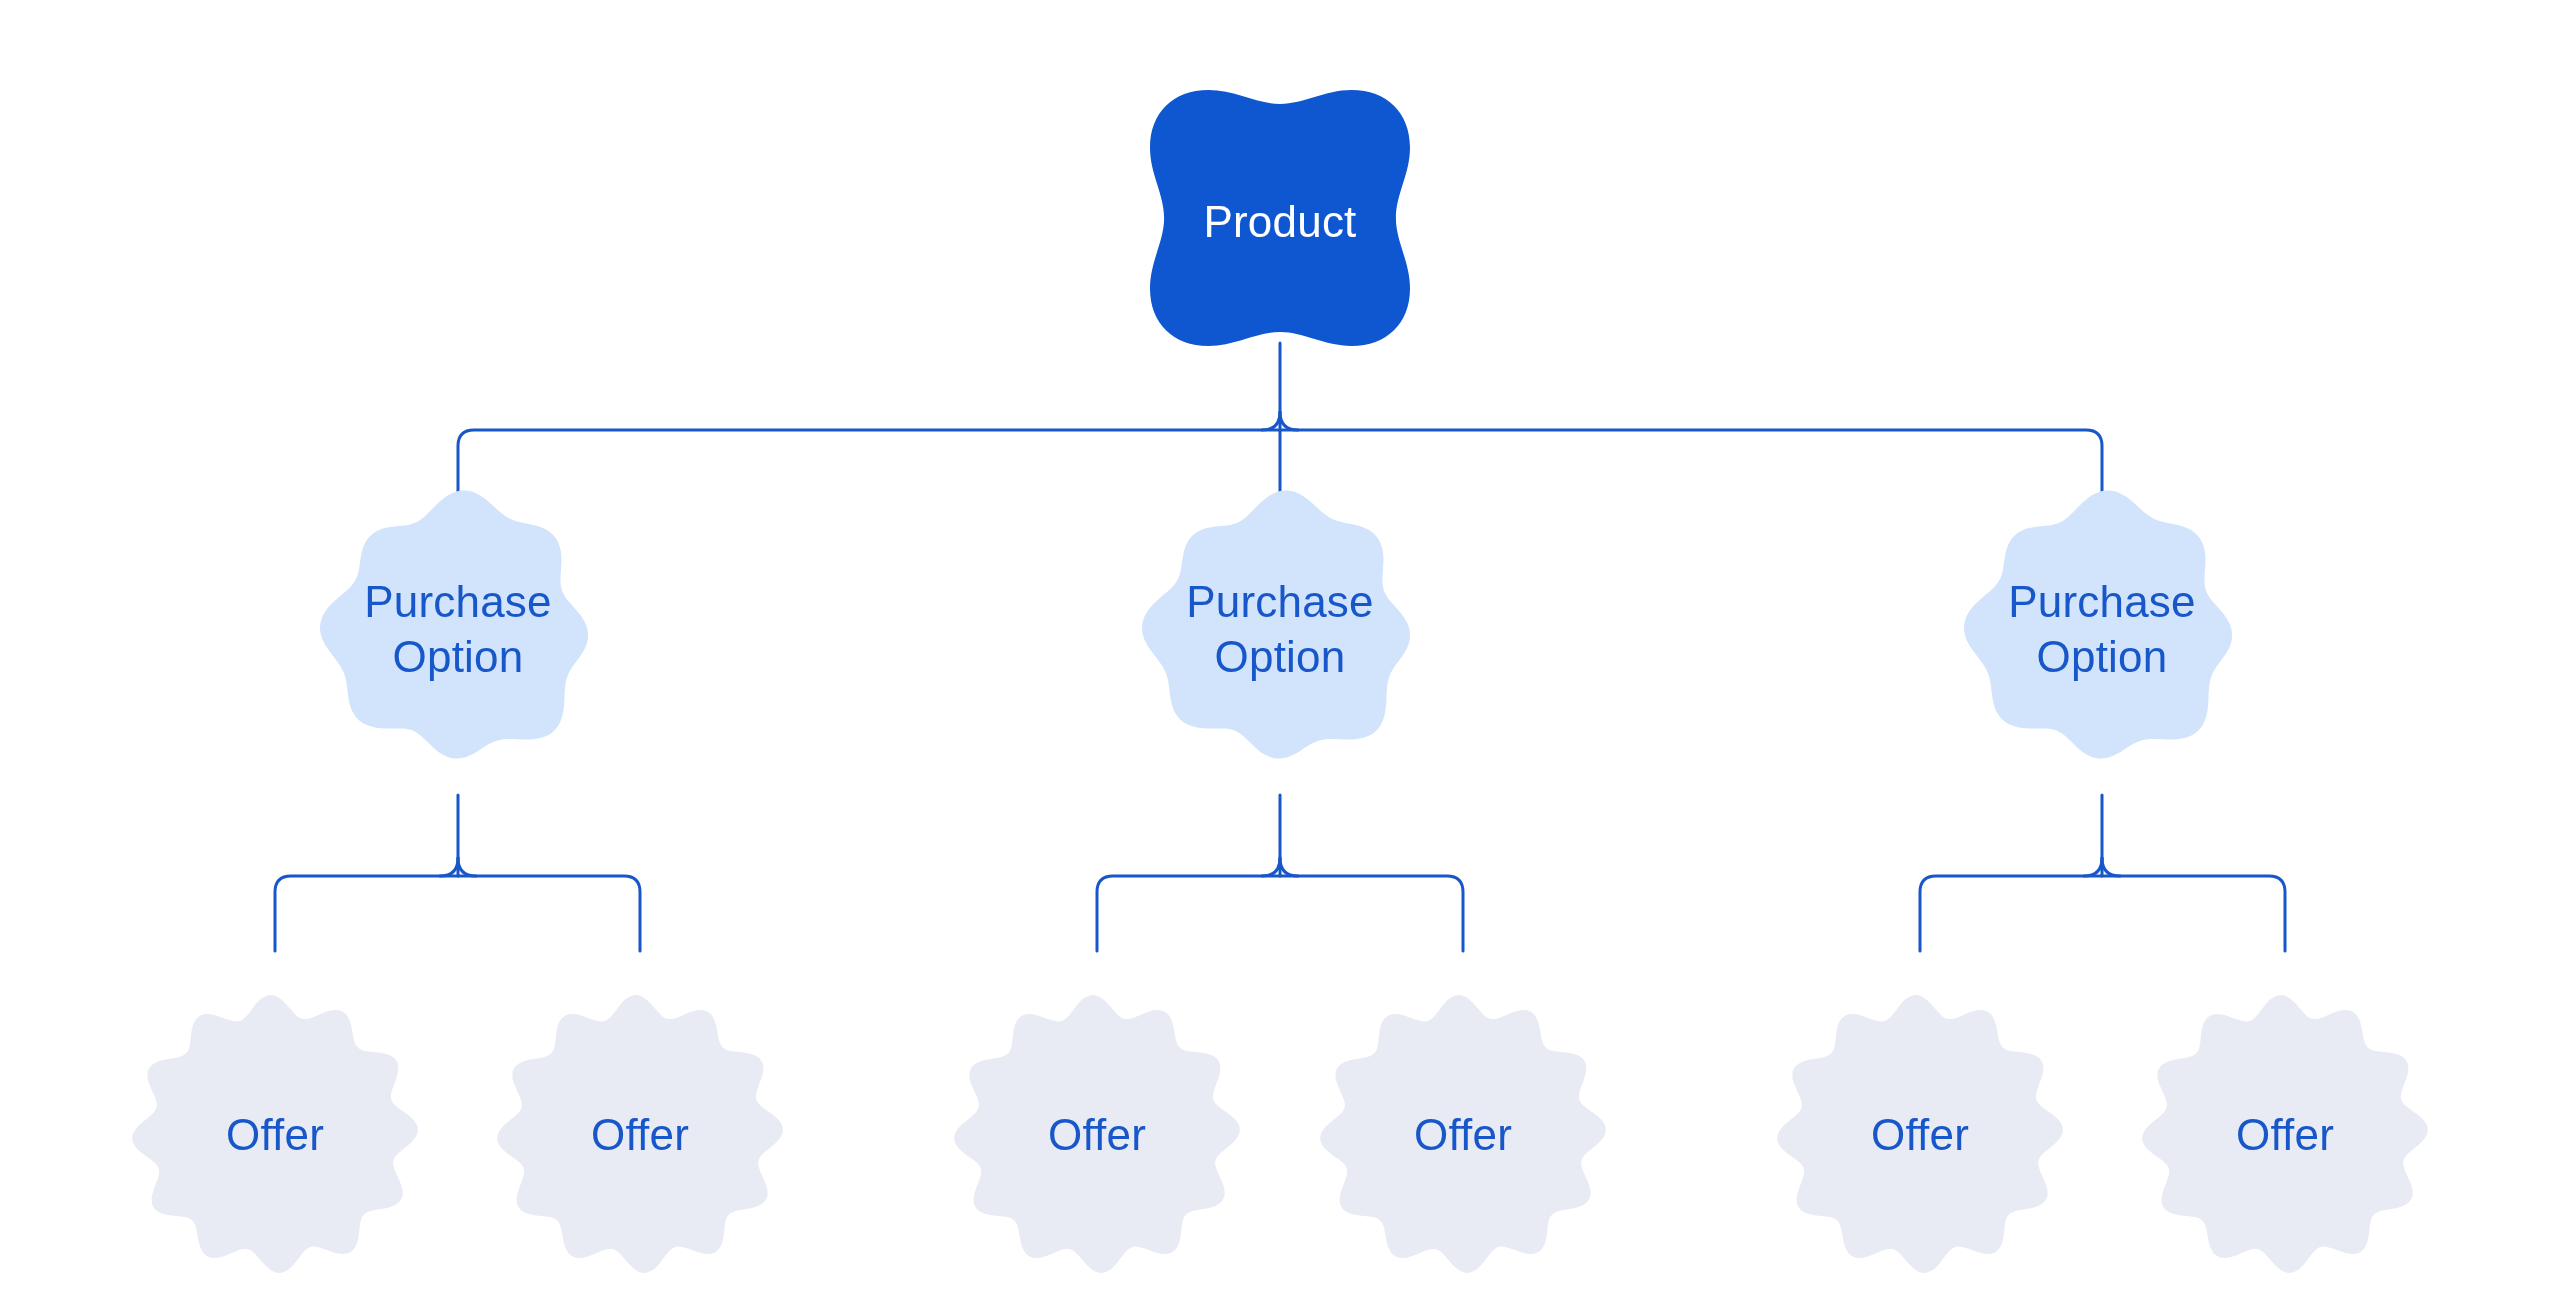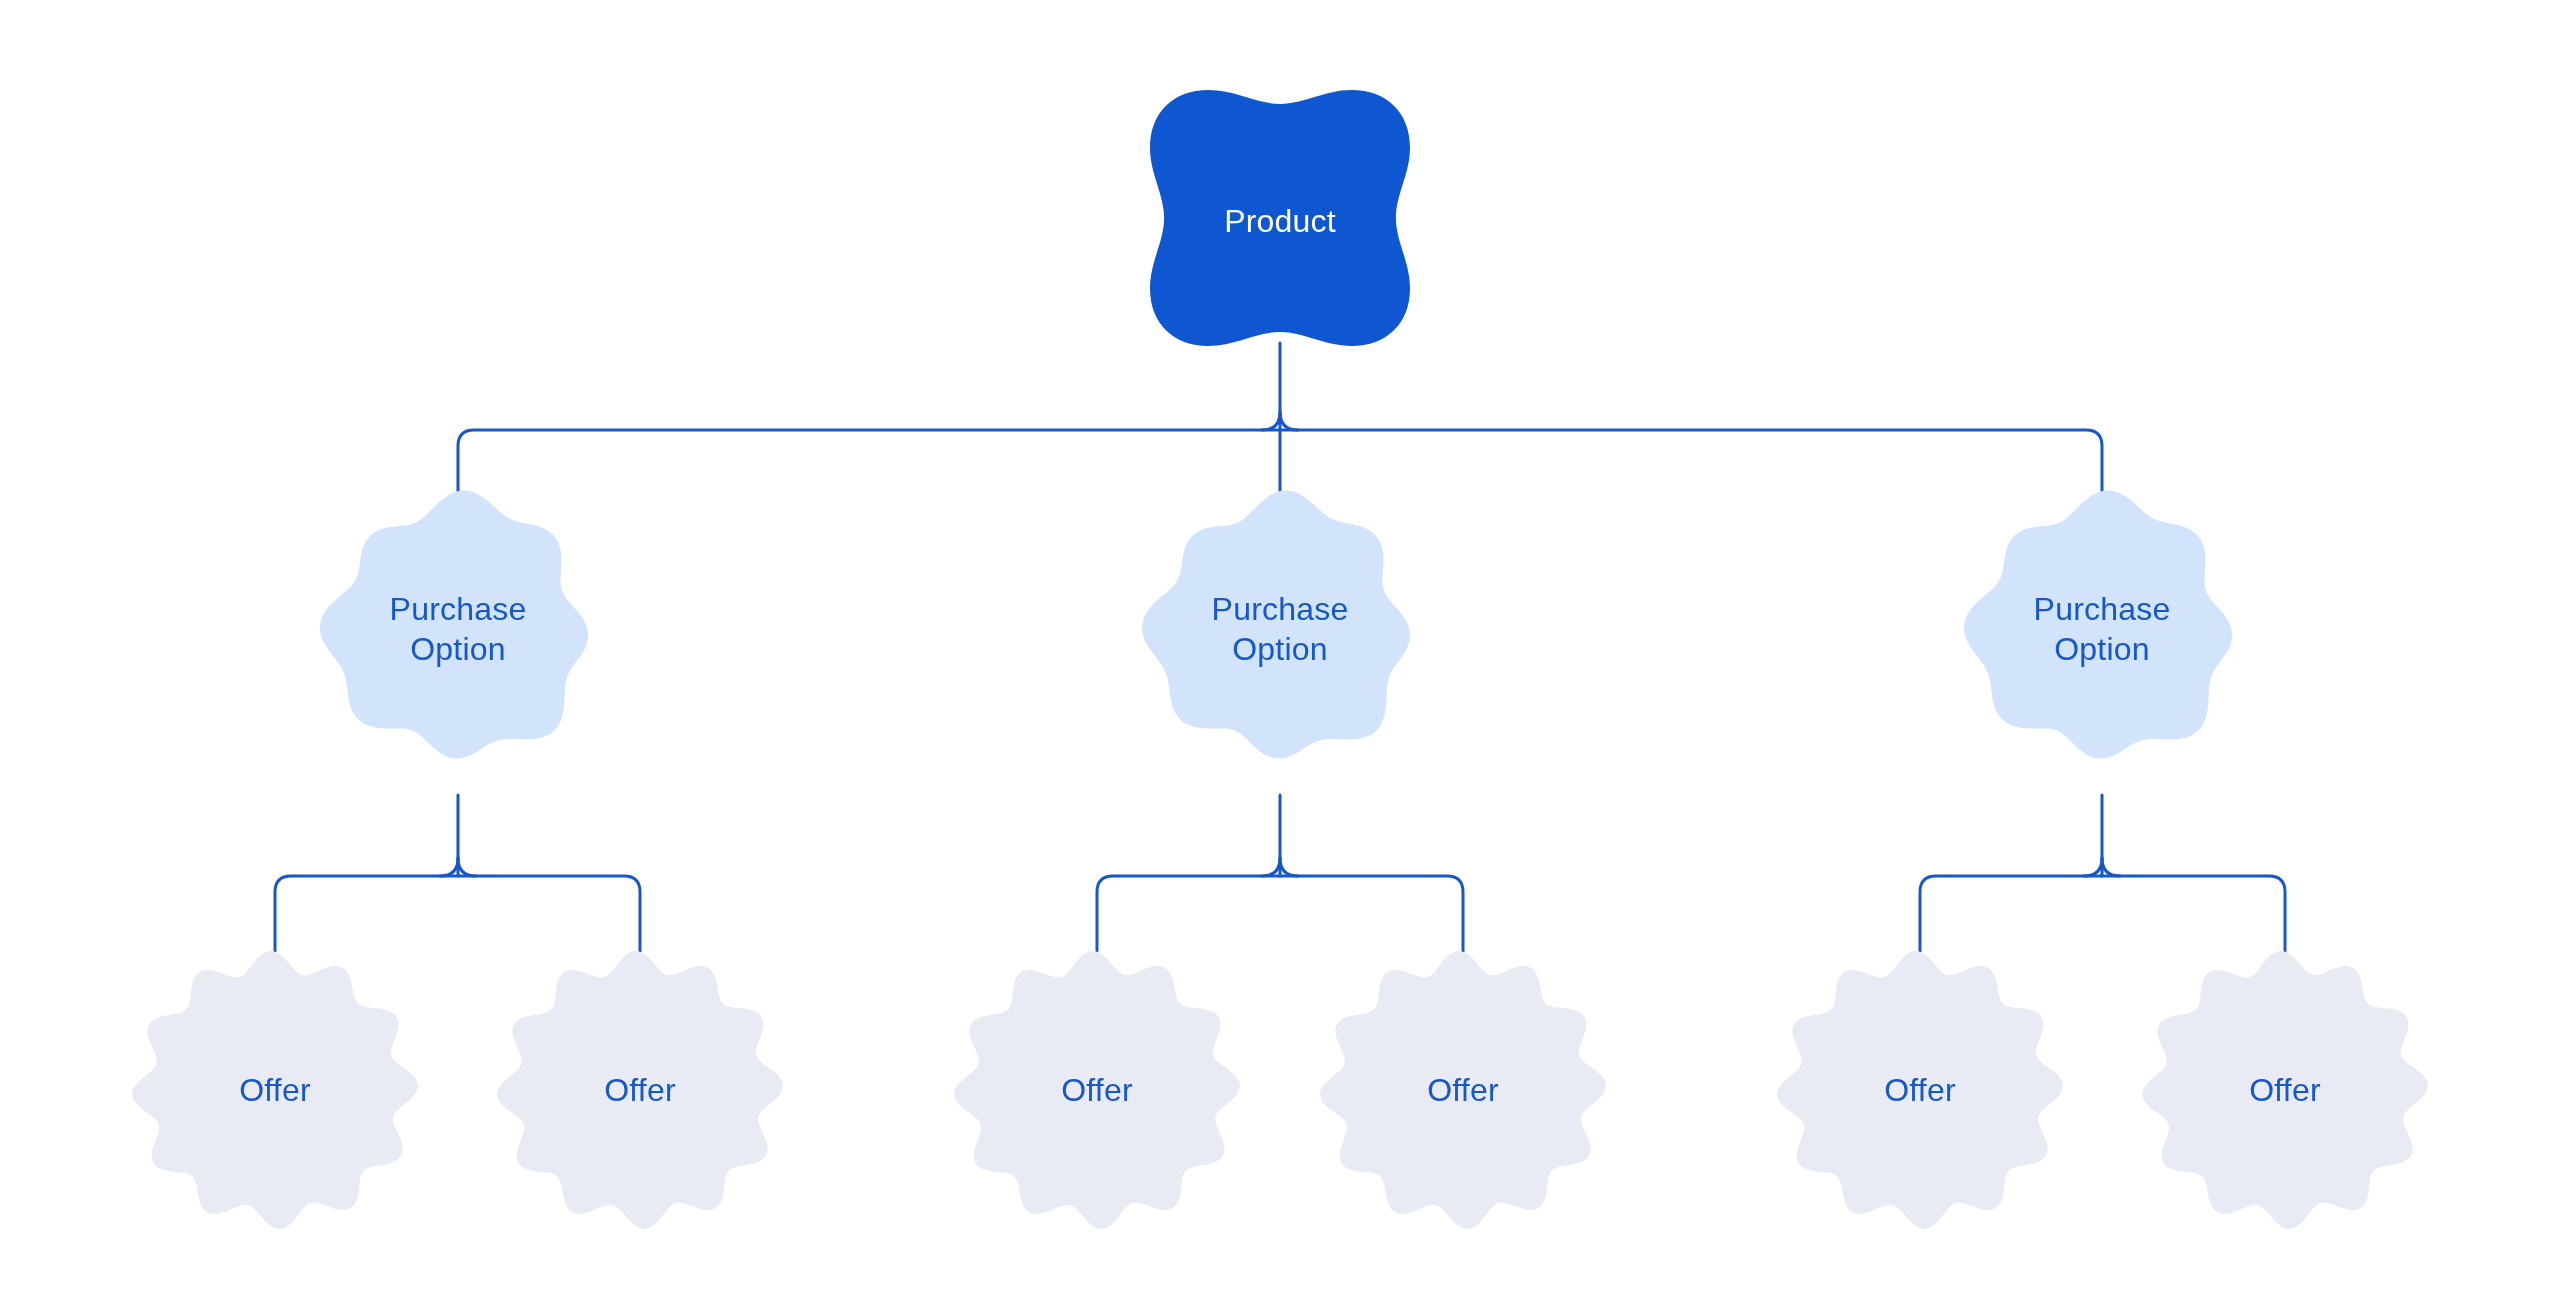--- a/index.html
+++ b/index.html
@@ -21,38 +21,38 @@
   .canvas{position:absolute;inset:0;width:2560px;height:1312px;}
   svg.connectors{position:absolute;left:0;top:0;width:2560px;height:1312px;}
   svg.connectors path{stroke:var(--line);stroke-width:3;fill:none;stroke-linecap:round;}
 
   .node{position:absolute;}
   .node svg.blob{position:absolute;inset:0;width:100%;height:100%;overflow:visible;}
   .node .label{
     position:absolute;inset:0;
     display:flex;align-items:center;justify-content:center;
     text-align:center;
-    font-size:32px;font-weight:500;
+    font-size:44px;font-weight:500;
     color:var(--label-blue);
     line-height:1.25;
     letter-spacing:0.2px;
   }
   .node .label span{display:inline-block;max-width:210px;}
 
   .node.product{left:1150px;top:90px;width:260px;height:256px;}
   .node.product .blob path{fill:var(--product-fill);}
   .node.product .label{color:var(--product-label);padding-top:6px;}
 
   .node.po{width:280px;height:280px;top:489px;}
   .node.po .blob path{fill:var(--po-fill);}
   .node.po1{left:318px;}
   .node.po2{left:1140px;}
   .node.po3{left:1962px;}
 
-  .node.offer{width:286px;height:278px;top:951px;}
+  .node.offer{width:286px;height:278px;top:995px;}
   .node.offer .blob path{fill:var(--offer-fill);}
   .node.offer1{left:132px;}
   .node.offer2{left:497px;}
   .node.offer3{left:954px;}
   .node.offer4{left:1320px;}
   .node.offer5{left:1777px;}
   .node.offer6{left:2142px;}
 </style>
 </head>
 <body>

